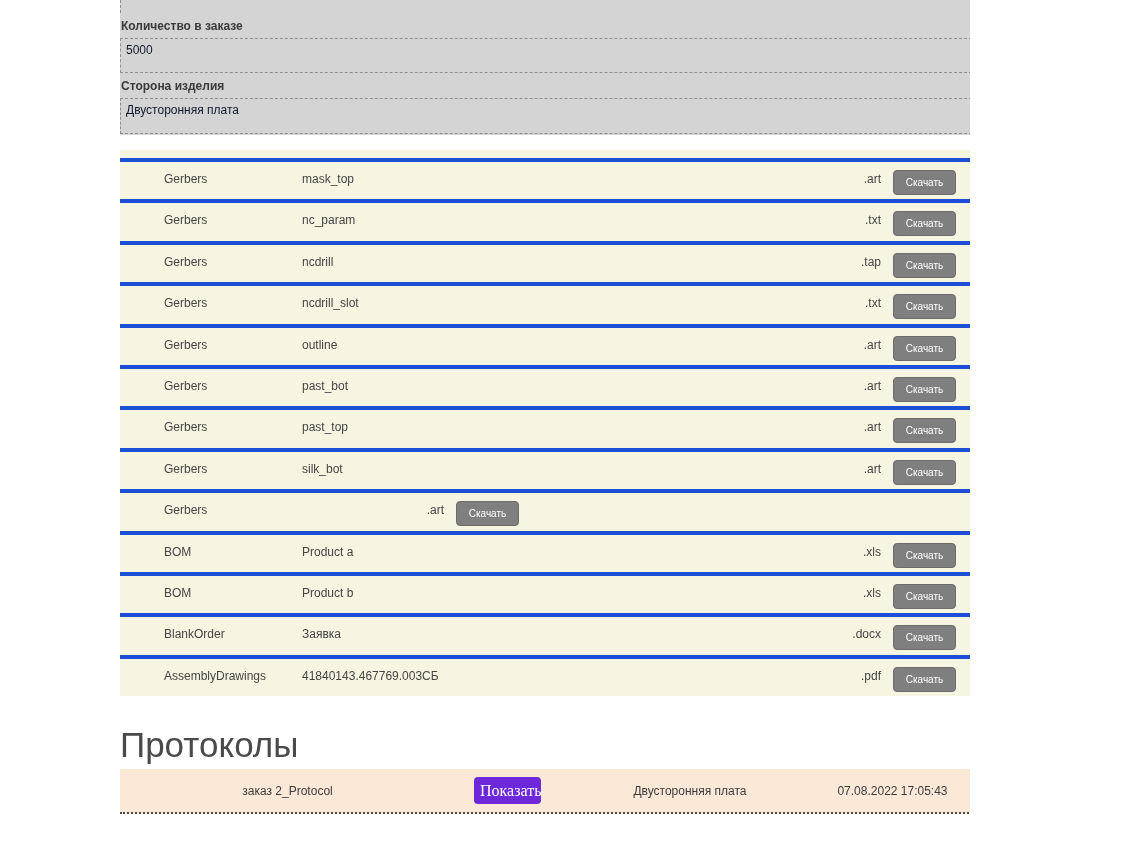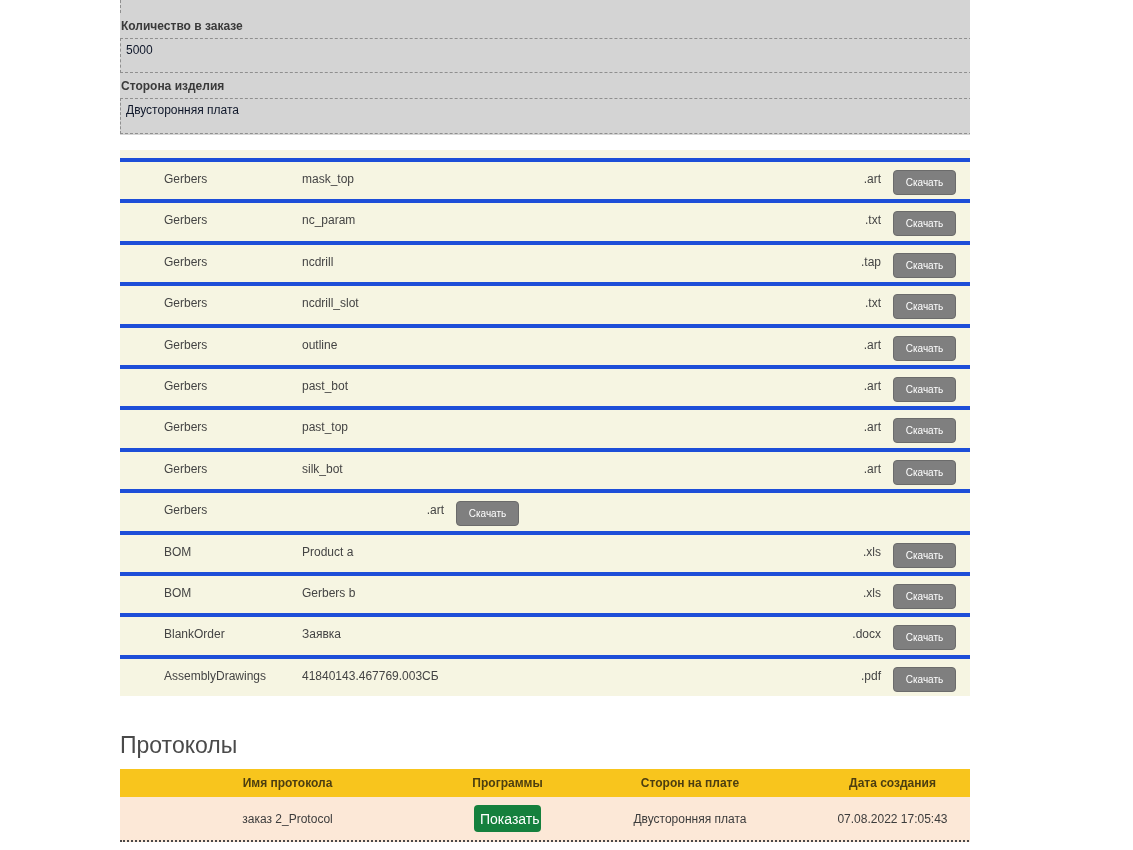--- a/index.html
+++ b/index.html
@@ -61,40 +61,40 @@
   .sarrow.up { top:0; }
   .sarrow.down { bottom:0; }
   .sthumb {
     position:absolute; left:0; top:222px; width:17px; height:328px;
     background:#c2c2c2; cursor:pointer;
   }
 
   
   .ptitle {
     position:absolute; left:120px; top:730px; margin:0;
-    font-size:23px; font-weight:400; color:#4a4a4a; line-height:30px;text-align:right;
+    font-size:35px; font-weight:400; color:#4a4a4a; line-height:30px;text-align:right;
   }
   .ptable { position:absolute; left:120px; top:769px; width:892px; }
   .phead {
     display:flex; align-items:center; height:28px;
     background:#f8c51d; font-weight:bold; color:#4c3e10;
   }
   .phead > div, .prow > .pcell { text-align:center; box-sizing:border-box; }
   .phead > div:nth-of-type(1), .prow > .pcell:nth-of-type(1) { width:335px; }
   .phead > div:nth-of-type(2), .prow > .pcell:nth-of-type(2) { width:105px; }
   .phead > div:nth-of-type(3), .prow > .pcell:nth-of-type(3) { width:260px; }
   .phead > div:nth-of-type(4), .prow > .pcell:nth-of-type(4) { width:145px; }
   .prow {
     display:flex; align-items:center; height:43px;
     background:#fce8d7; color:#3c3c3c;
     border-bottom:2px dotted #4a4a4a;
   }
   .show-btn {
-    width:67px; height:27px; background:#15803d; border:none; border-radius:4px;
-    color:#fff; font-size:14px; font-family:Liberation Sans, sans-serif; cursor:pointer;
+    width:67px; height:27px; background:#6d28d9; border:none; border-radius:4px;
+    color:#fff; font-size:16px; font-family:Liberation Serif, serif; cursor:pointer;
   }
 </style>
 </head>
 <body>
 
 <div class="page">
 
   <section class="panel">
     <div class="cut-field"></div>
     <div>
@@ -199,21 +199,21 @@
           <div class="fc1">BOM</div>
           <div class="fc2">Product a</div>
           <div class="fc3">.xls</div>
           <div class="fc4">
             <button class="dl-btn">Скачать</button>
           </div>
         </div>
 
         <div class="frow">
           <div class="fc1">BOM</div>
-          <div class="fc2">Gerbers b</div>
+          <div class="fc2">Product b</div>
           <div class="fc3">.xls</div>
           <div class="fc4">
             <button class="dl-btn">Скачать</button>
           </div>
         </div>
 
         <div class="frow">
           <div class="fc1">BlankOrder</div>
           <div class="fc2">Заявка</div>
           <div class="fc3">.docx</div>
@@ -234,30 +234,20 @@
     <div class="vscroll">
       <div class="sarrow up">▲</div>
       <div class="sthumb"></div>
       <div class="sarrow down">▼</div>
     </div>
   </section>
 
   <h1 class="ptitle">Протоколы</h1>
 
   <section class="ptable">
-    <div class="phead">
-
-        <div>Имя протокола</div>
-
-        <div>Программы</div>
-
-        <div>Сторон на плате</div>
-
-        <div>Дата создания</div>
-      </div>
     <div>
 
         <div class="prow">
           <div class="pcell">заказ 2_Protocol</div>
           <div class="pcell">
             <button class="show-btn">Показать</button>
           </div>
           <div class="pcell">Двусторонняя плата</div>
           <div class="pcell">07.08.2022 17:05:43</div>
         </div>

